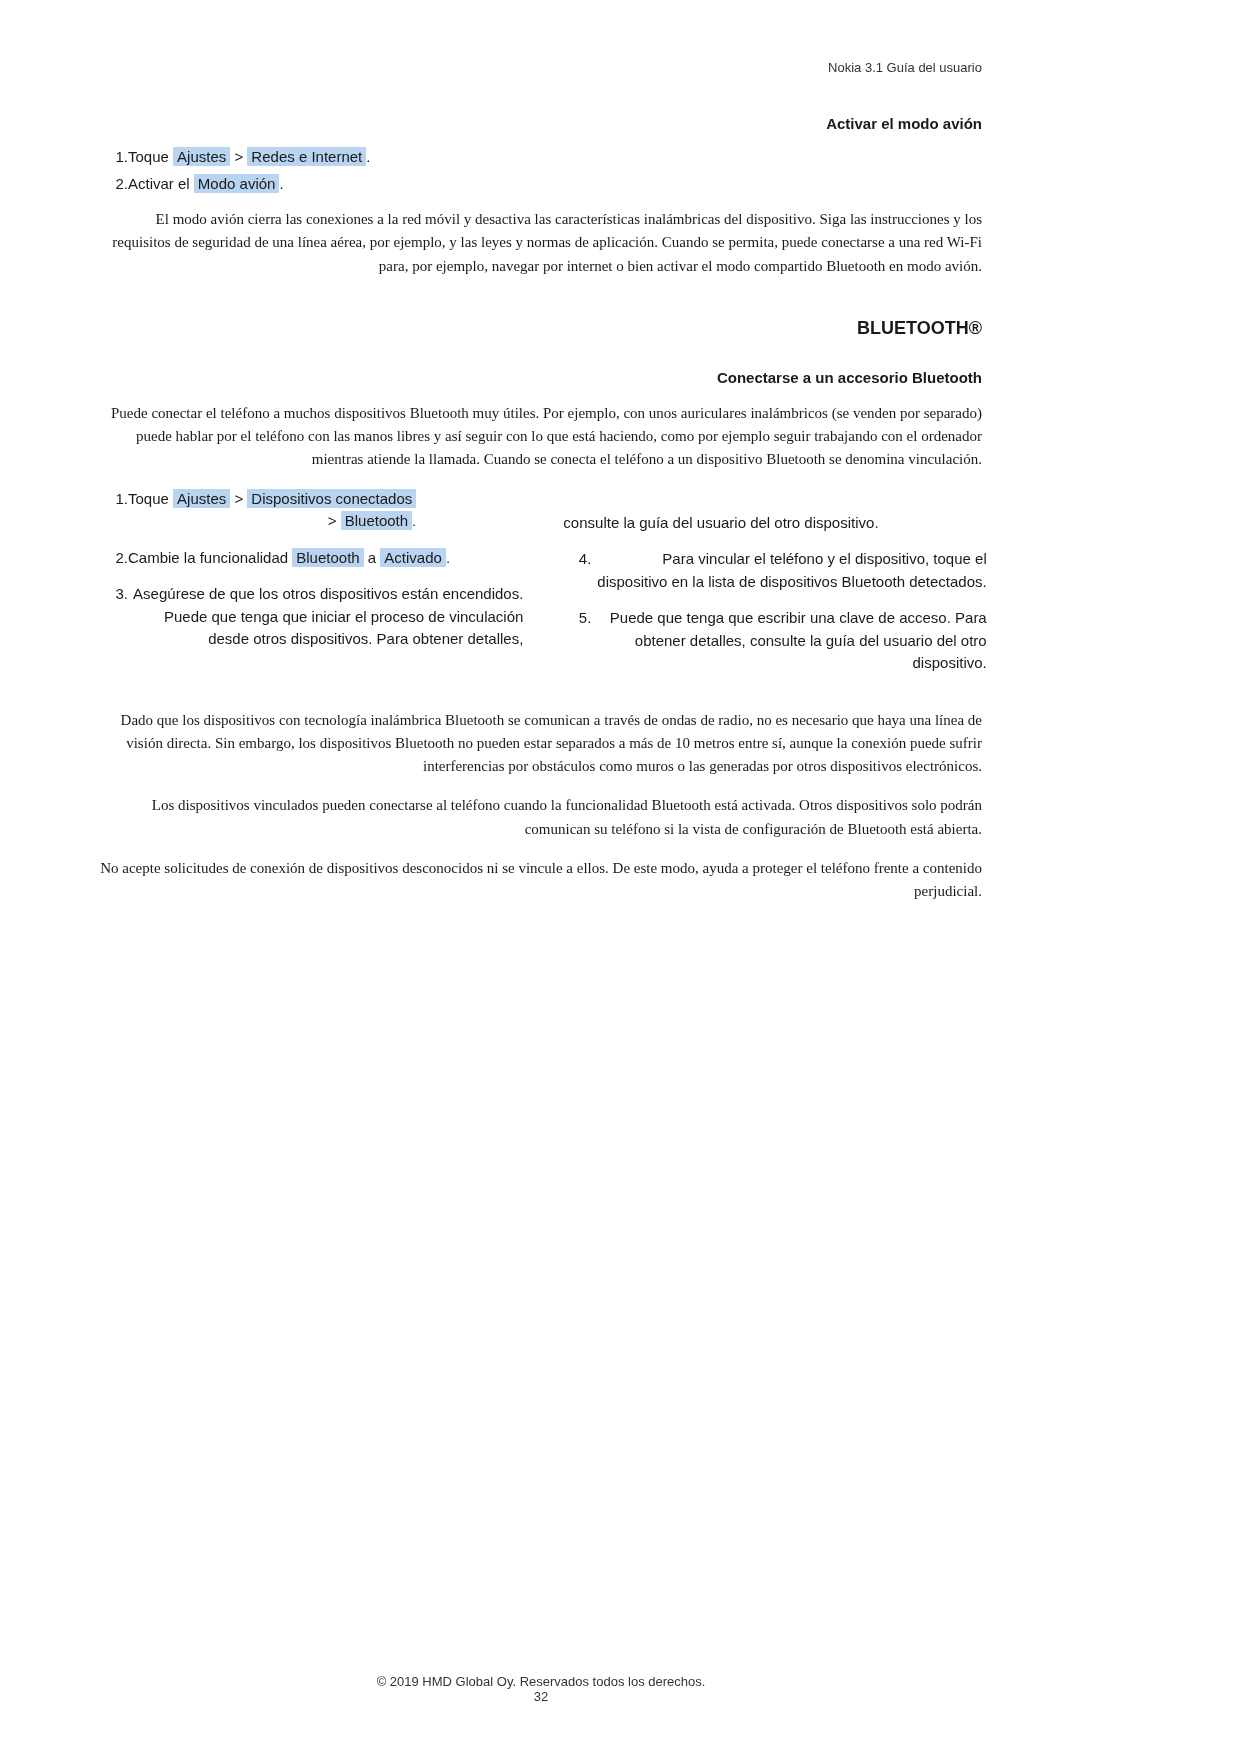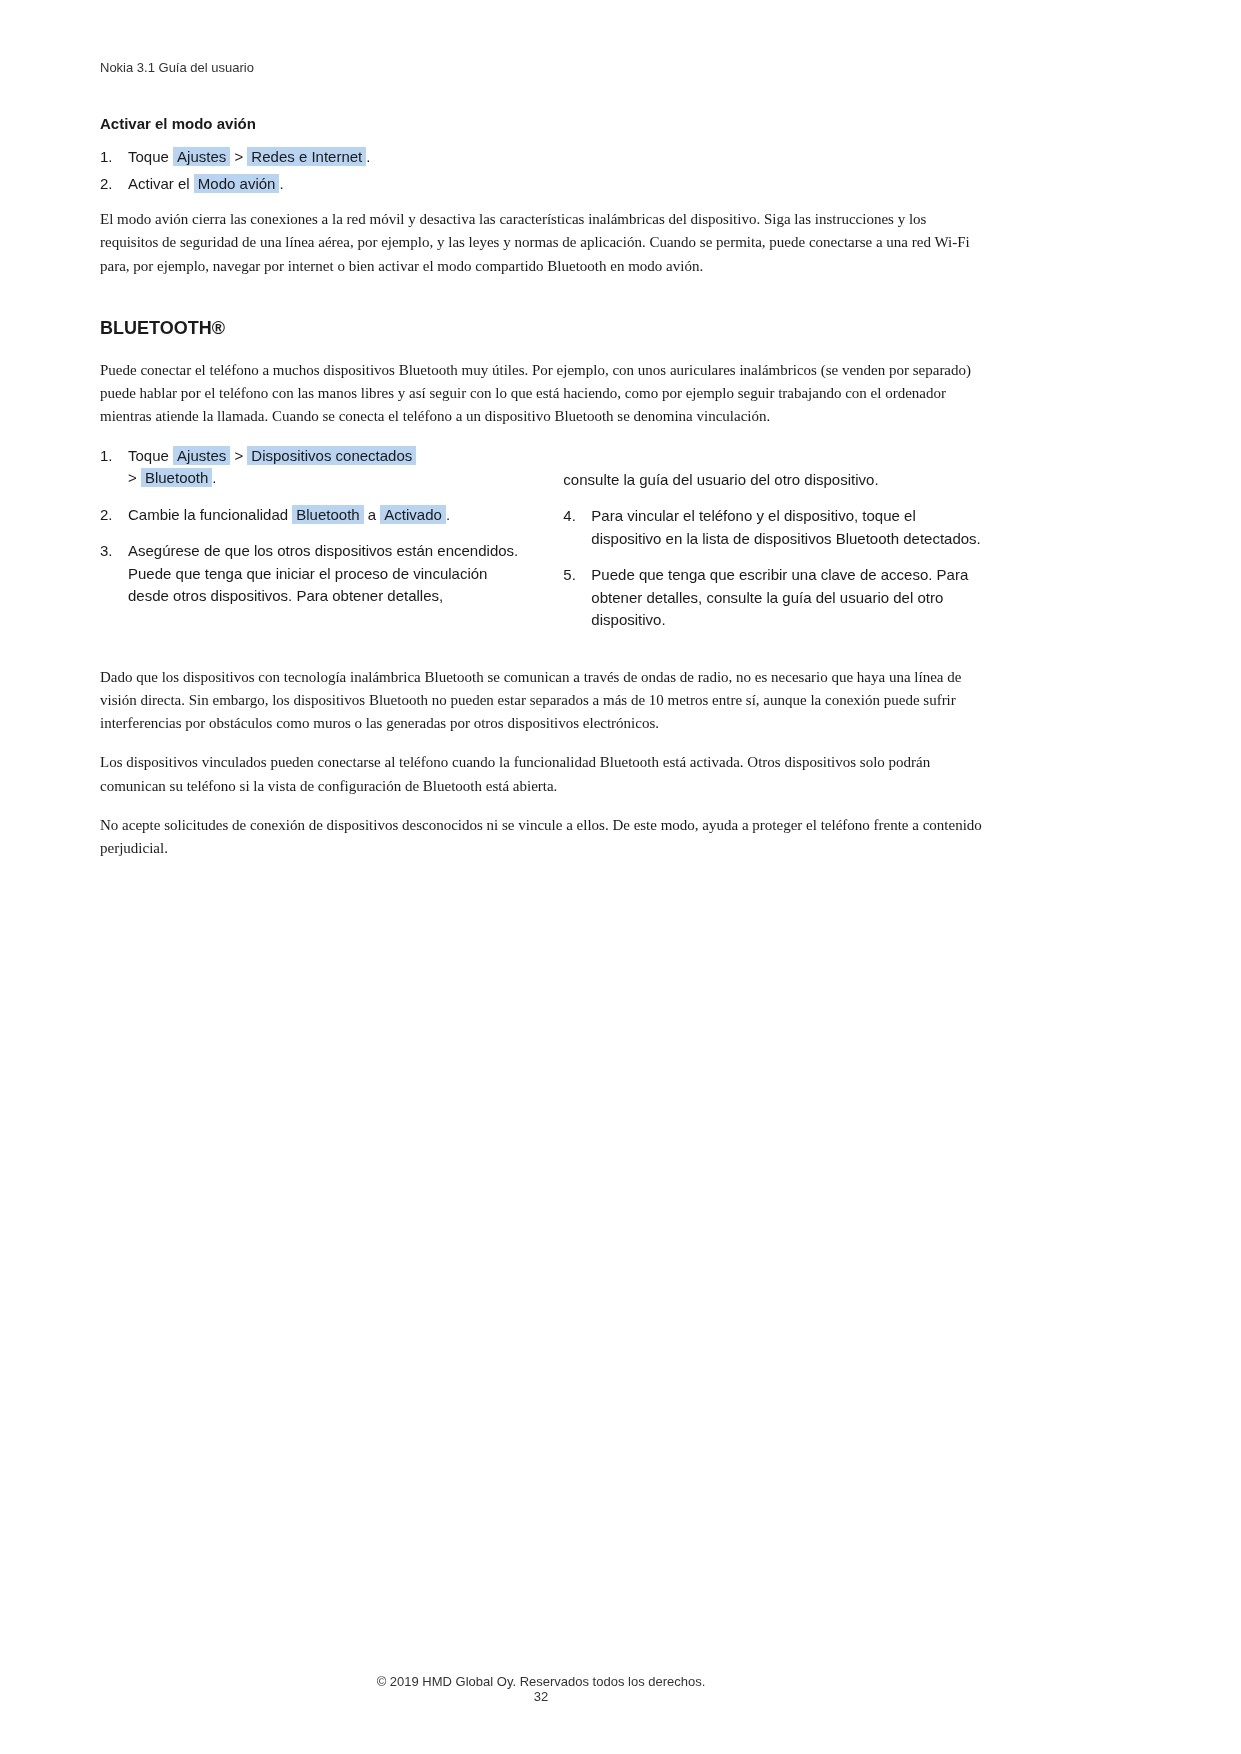--- a/index.html
+++ b/index.html
@@ -16,20 +16,21 @@
       width: 1241px;
       min-height: 1754px;
       position: relative;
     }
 
     .page {
       width: 1082px;
       min-height: 1754px;
       padding: 60px 100px 80px 100px;
       position: relative;
+      text-align: right;
     }
 
     .header {
       font-size: 13px;
       color: #333;
       margin-bottom: 40px;
       font-family: Arial, sans-serif;
     }
 
     .section-title-bold {
@@ -162,20 +163,21 @@
       </li>
     </ul>
 
     <p class="body-text">El modo avión cierra las conexiones a la red móvil y desactiva las características inalámbricas del dispositivo. Siga las instrucciones y los requisitos de seguridad de una línea aérea, por ejemplo, y las leyes y normas de aplicación. Cuando se permita, puede conectarse a una red Wi-Fi para, por ejemplo, navegar por internet o bien activar el modo compartido Bluetooth en modo avión.</p>
   </div>
 
   <div>
     <div class="section-heading">BLUETOOTH®</div>
 
 
+    <div class="subsection-heading">Conectarse a un accesorio Bluetooth</div>
 
     <p class="body-text">Puede conectar el teléfono a muchos dispositivos Bluetooth muy útiles. Por ejemplo, con unos auriculares inalámbricos (se venden por separado) puede hablar por el teléfono con las manos libres y así seguir con lo que está haciendo, como por ejemplo seguir trabajando con el ordenador mientras atiende la llamada. Cuando se conecta el teléfono a un dispositivo Bluetooth se denomina vinculación.</p>
 
     <div class="two-col-list">
       <div class="col-left">
         <ul class="col-list">
           <li>
             <span class="list-number">1.</span>
             <span>Toque <span class="highlight">Ajustes</span> &gt; <span class="highlight">Dispositivos conectados</span><br>&gt; <span class="highlight">Bluetooth</span>.</span>
           </li>

